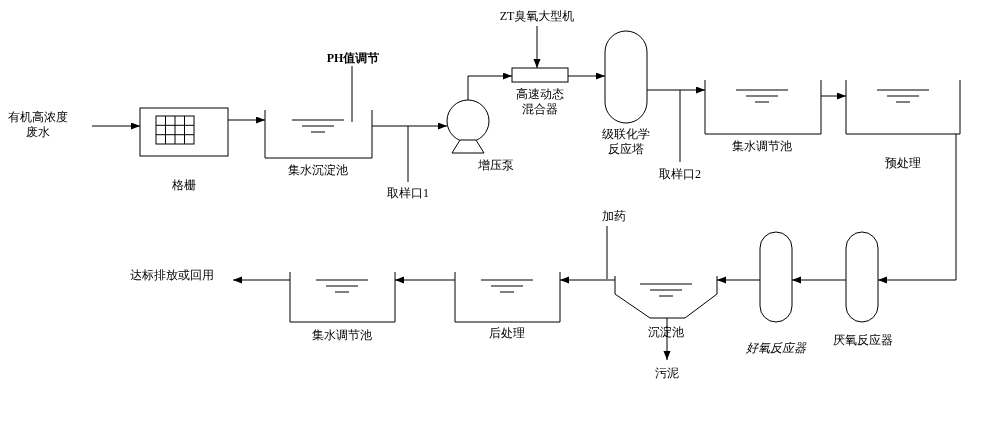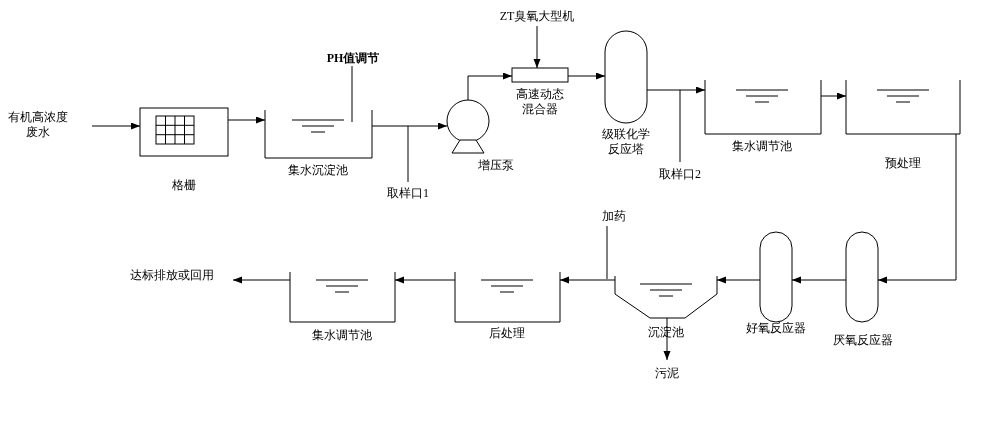--- a/index.html
+++ b/index.html
@@ -163,21 +163,21 @@
 反应塔</div>
 
   <div class="lbl" style="left:680px;top:167px;">取样口2</div>
 
   <div class="lbl" style="left:762px;top:139px;">集水调节池</div>
 
   <div class="lbl" style="left:903px;top:156px;">预处理</div>
 
   <div class="lbl" style="left:863px;top:333px;">厌氧反应器</div>
 
-  <div class="lbl" style="left:776px;top:321px;">好氧反应器</div>
+  <div class="lbl" style="left:776px;top:341px;font-style:italic;">好氧反应器</div>
 
   <div class="lbl" style="left:666px;top:325px;">沉淀池</div>
 
   <div class="lbl" style="left:667px;top:366px;">污泥</div>
 
   <div class="lbl" style="left:601px;top:209px;margin-left:13px;">加药</div>
 
   <div class="lbl" style="left:507px;top:326px;">后处理</div>
 
   <div class="lbl" style="left:342px;top:328px;">集水调节池</div>

